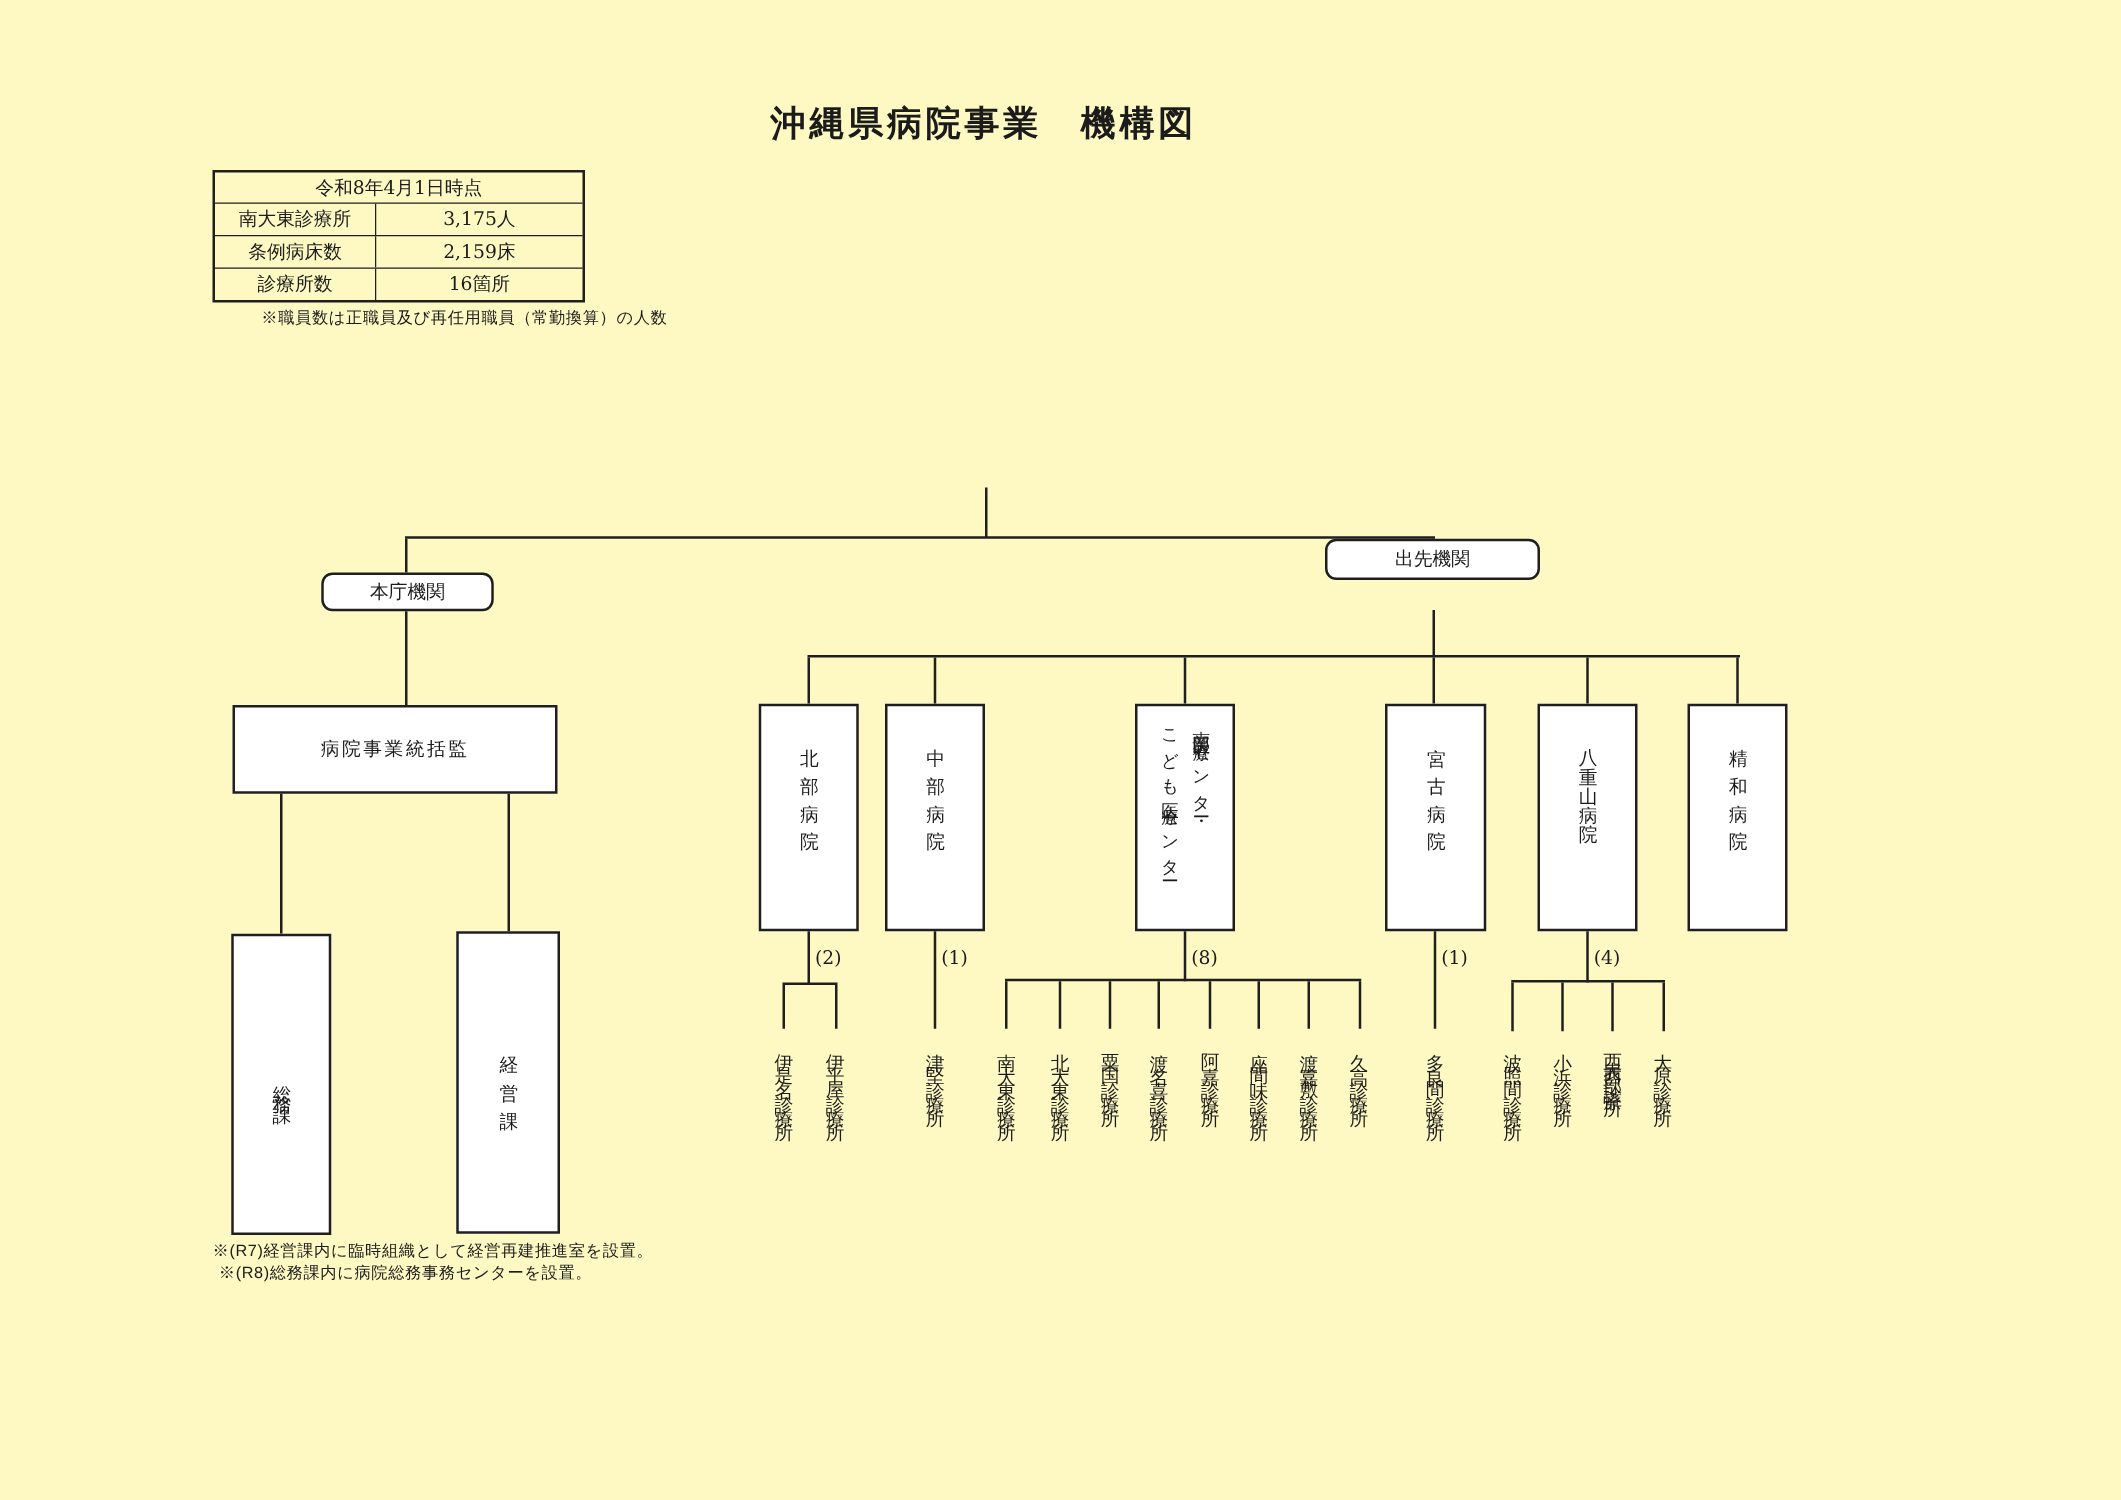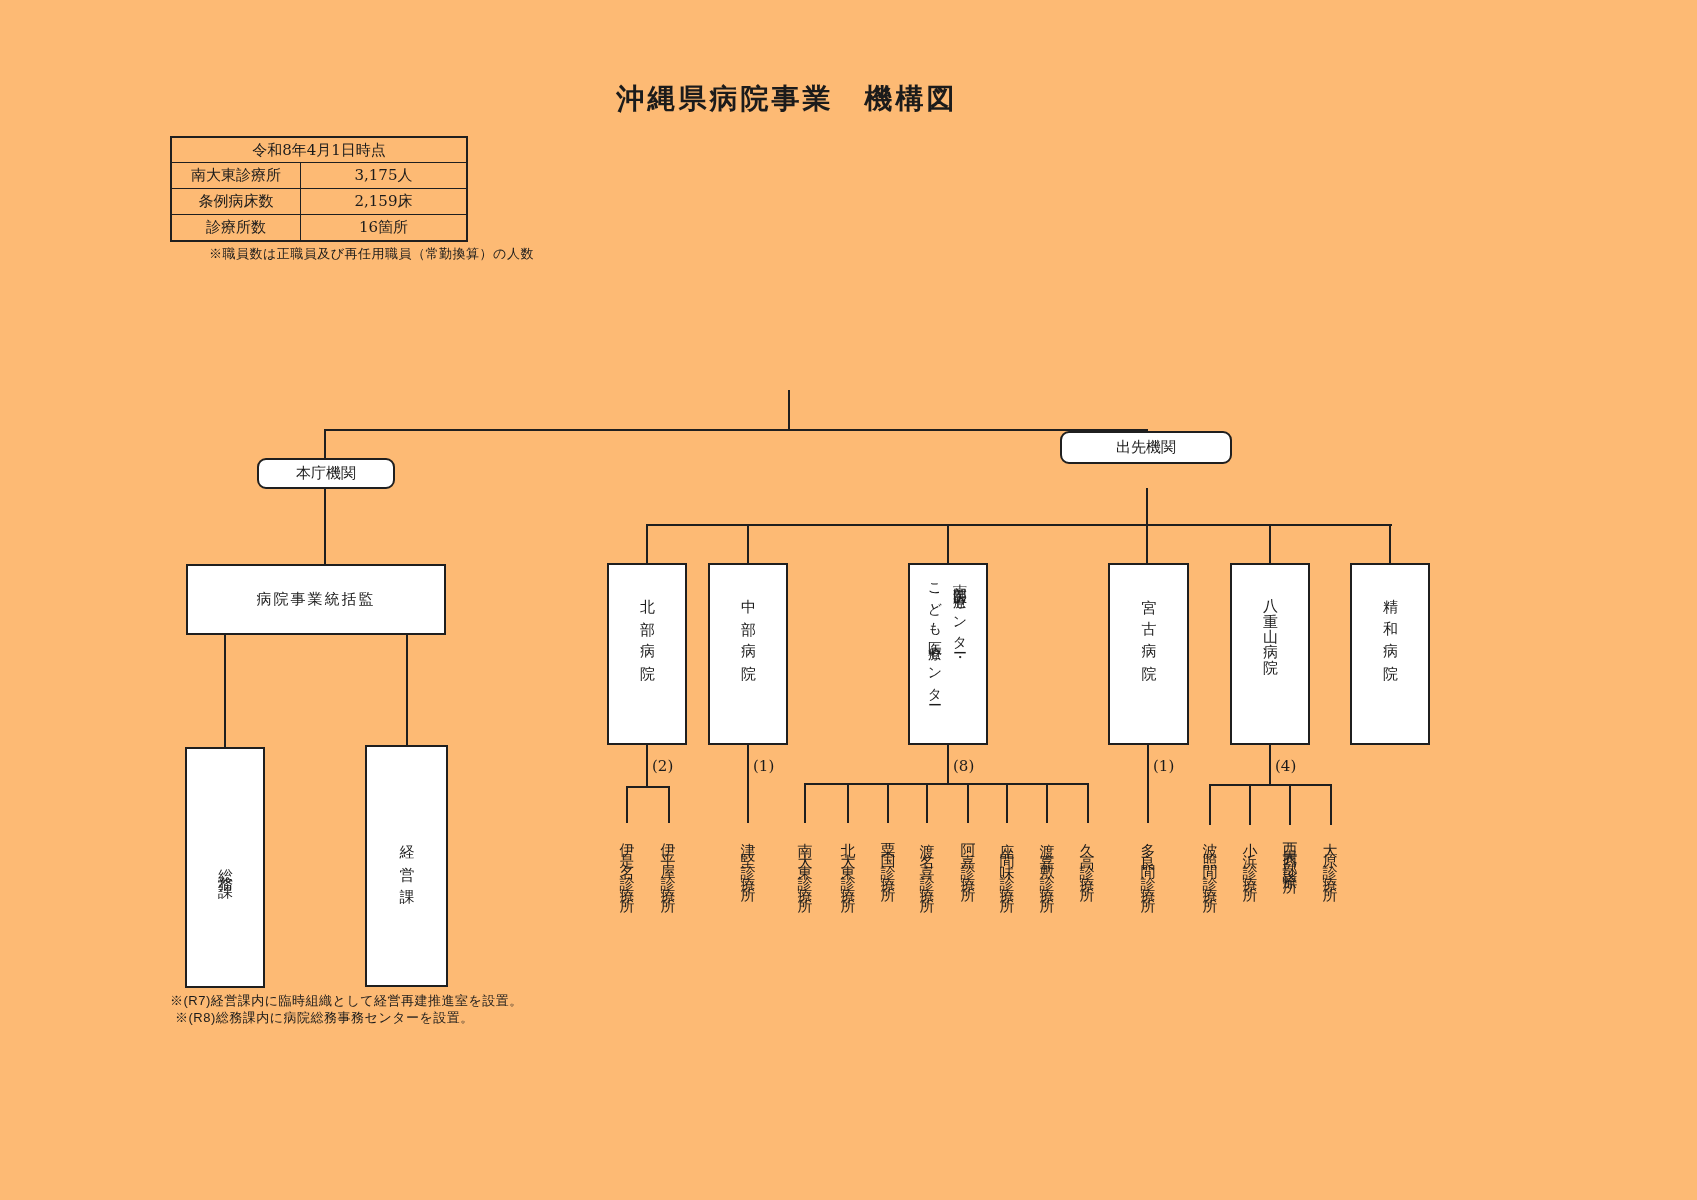--- a/index.html
+++ b/index.html
@@ -1,16 +1,16 @@
 <!DOCTYPE html>
 <html lang="ja"><head>
 <meta charset="utf-8">
 <style>
   html,body{margin:0;padding:0;background:#e8e8e8;}
-  .stage{position:relative;width:1697px;height:1200px;background:#fdba74;overflow:hidden;
+  .stage{position:relative;width:1697px;height:1200px;background:#fef9c3;overflow:hidden;
          font-family:"DejaVu Serif",serif;color:#1b1b1b;}
   .ln{position:absolute;background:#1f1f1f;}
   .box{position:absolute;border:2px solid #1f1f1f;background:#fff;box-sizing:border-box;
        display:flex;align-items:center;justify-content:center;}
   .rbox{position:absolute;border:2px solid #1f1f1f;border-radius:9px;background:#fff;box-sizing:border-box;
         display:flex;align-items:center;justify-content:center;font-size:15px;}
   .title{position:absolute;left:287px;top:80px;width:1000px;text-align:center;
          font-family:"Liberation Sans",sans-serif;font-weight:bold;font-size:28px;letter-spacing:3px;}
   .vt{writing-mode:vertical-rl;text-orientation:upright;}
   .hosp{align-items:flex-start;padding-top:22px;font-size:15px;}

